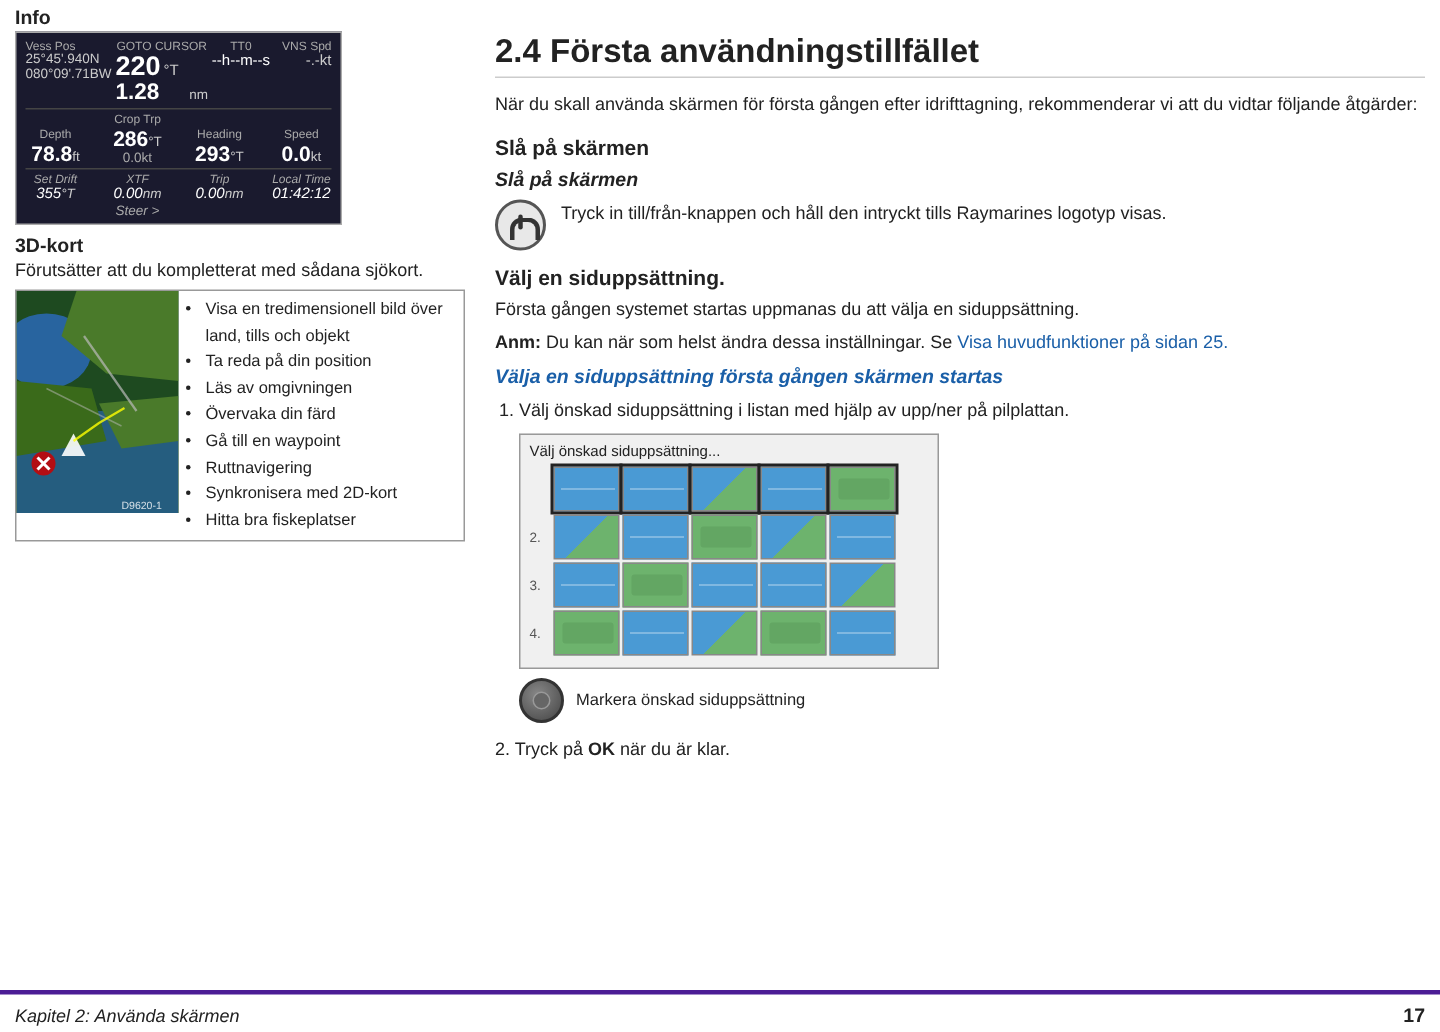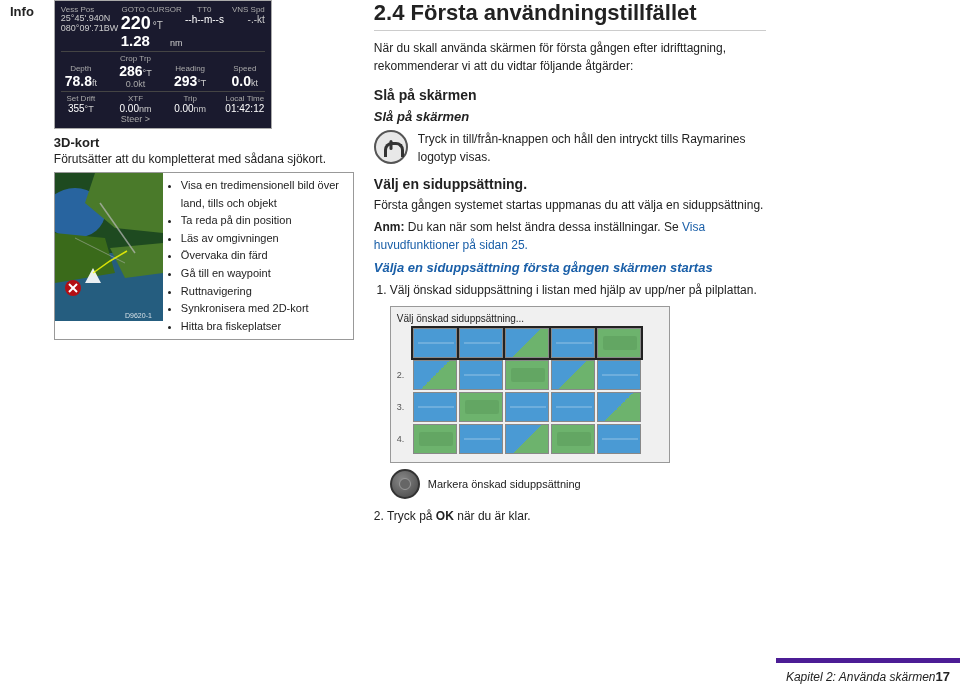--- a/index.html
+++ b/index.html
@@ -8,21 +8,21 @@
       font-size: 13px;
       background: #fff;
       color: #222;
       width: 960px;
       min-height: 688px;
     }
 
     
     .page-container {
       display: flex;
-      flex-direction: row;
+      flex-direction: column;
       width: 960px;
       min-height: 688px;
       padding: 0;
     }
 
     .page-title {
       font-size: 13px;
       font-weight: bold;
       padding: 4px 10px 2px 10px;
     }
@@ -99,20 +99,21 @@
       margin-bottom: 2px;
     }
     .device-box .lbl-sm { font-size: 8px; color: #aaa; }
     .device-box .val-num { font-size: 14px; font-weight: bold; color: #fff; }
     .device-box .unit-sm { font-size: 9px; color: #ccc; }
     .device-box .row3 {
       display: flex;
       justify-content: space-between;
       border-top: 1px solid #444;
       padding-top: 2px;
+      font-style: italic;
     }
     .device-box .cell { text-align: center; min-width: 40px; }
 
     .device-note {
       font-size: 11px;
       color: #222;
       margin-bottom: 8px;
       line-height: 1.4;
     }
     .device-note sup { font-size: 8px; }
@@ -352,21 +353,21 @@
       margin-top: 8px;
       line-height: 1.5;
     }
     .step2-text strong { font-weight: bold; }
 
     
     .page-footer {
       display: flex;
       justify-content: space-between;
       align-items: center;
-      border-top: 5px solid #4c1d95;
+      border-top: 3px solid #4c1d95;
       padding: 6px 10px 4px 10px;
       margin-top: auto;
       font-size: 12px;
     }
     .footer-left { font-style: italic; }
     .footer-right { font-weight: bold; font-size: 13px; }
 
     
     .map-canvas-wrap {
       width: 108px;

